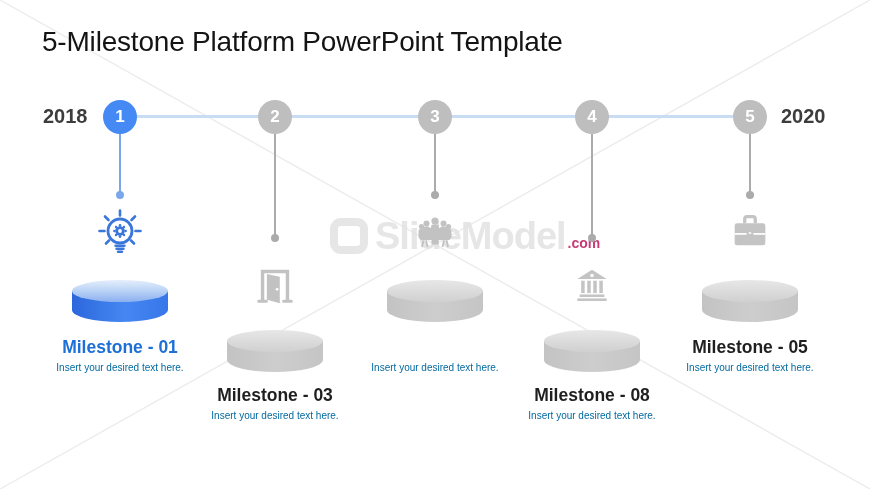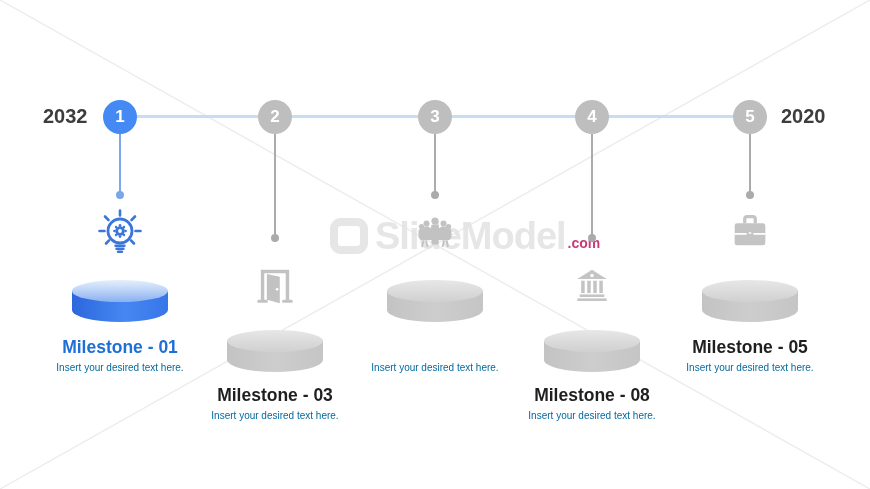--- a/index.html
+++ b/index.html
@@ -67,23 +67,24 @@
     <line x1="0" y1="0" x2="870" y2="489" stroke="#ededed" stroke-width="1.5"></line>
     <line x1="0" y1="489" x2="870" y2="0" stroke="#ededed" stroke-width="1.5"></line>
   </svg>
 
   <div class="watermark">
     <div class="wm-logo"></div>
     <div class="wm-brand">SlideModel</div>
     <div class="wm-suffix">.com</div>
   </div>
 
+  <div class="title">5-Milestone Platform PowerPoint Template</div>
 
   <div class="connector"></div>
-  <div class="year start">2032</div>
+  <div class="year start">2018</div>
   <div class="year end">2020</div>
 
   <div class="node blue n1">
       <span>1</span>
     </div>
   <div class="node n2">
       <span>2</span>
     </div>
   <div class="node n3">
       <span>3</span>

